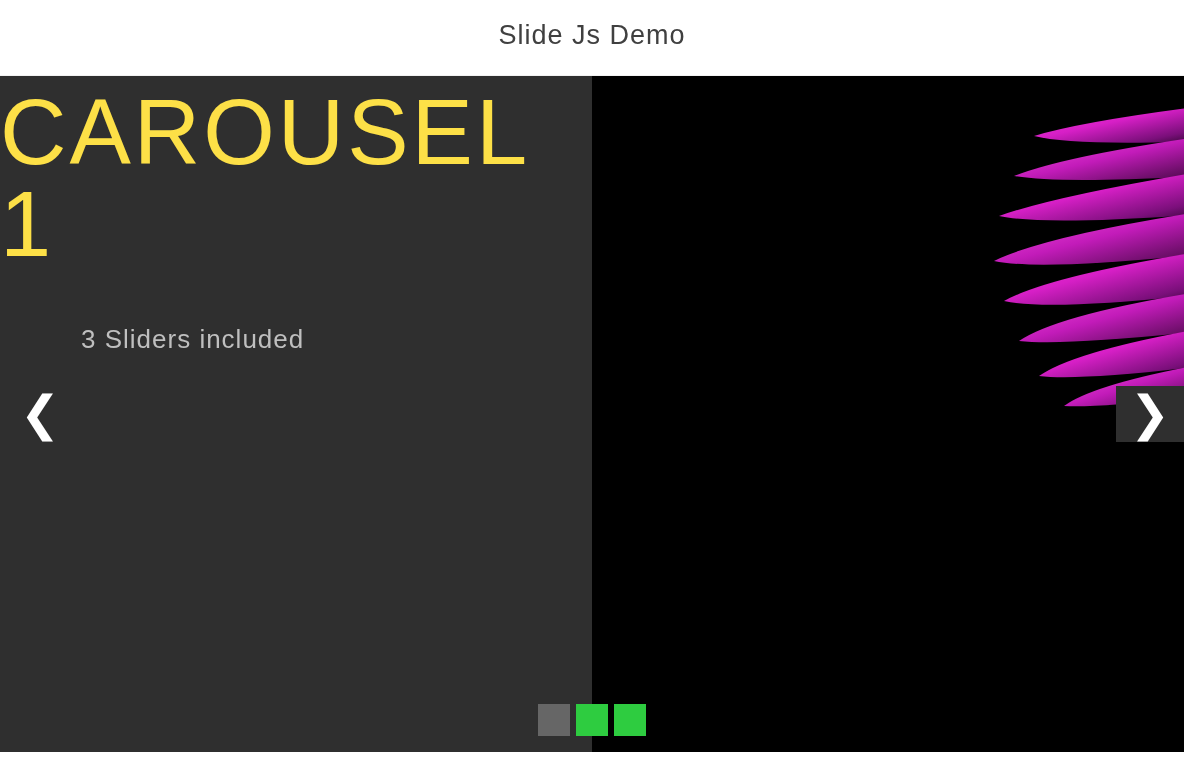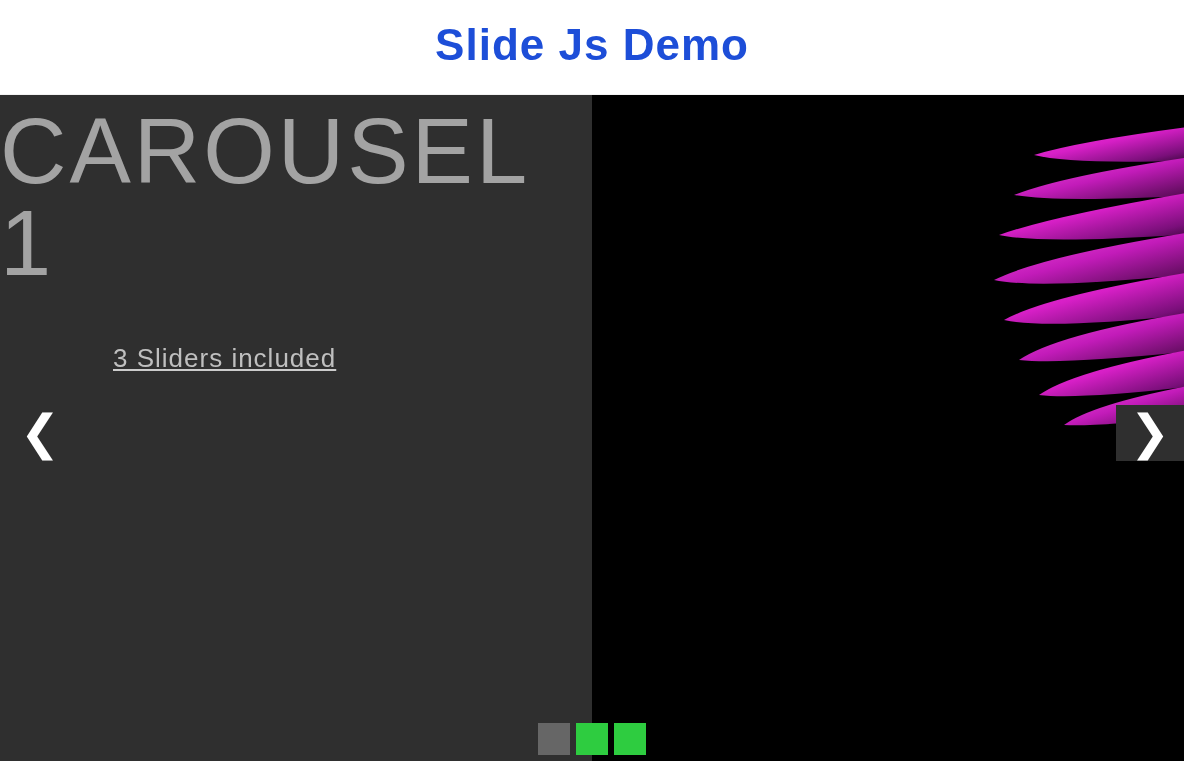--- a/index.html
+++ b/index.html
@@ -14,50 +14,49 @@
       height: 761px;
       overflow: hidden;
     }
     .header {
       background: #fff;
       text-align: center;
       padding: 20px 0 24px;
       border-bottom: 1px solid rgba(0,0,0,0.05);
     }
     .header h1 {
-      font-size: 44px;
-      font-weight: 700;
-      color: #1d4ed8;
+      font-size: 27px;
+      font-weight: 400;
+      color: #404040;
       letter-spacing: 1px;
     }
     .carousel-wrapper {
       position: relative;
       width: 100%;
       height: 676px;
       display: flex;
       overflow: hidden;
     }
     .slide-left {
       width: 50%;
       background: #2f2f2f;
       color: #ccc;
       padding: 10px 0 0 0;
       position: relative;
     }
     .slide-left .title {
       font-size: 92px;
       font-weight: 300;
       letter-spacing: 3px;
-      color: #a3a3a3;
+      color: #fde047;
       line-height: 1;
     }
     .slide-left .feature-list {
       margin-top: 54px;
-      padding-left: 113px;
-      text-decoration: underline;
+      padding-left: 81px;
     }
     .slide-left .feature-item {
       font-size: 26px;
       font-weight: 300;
       color: #bfbfbf;
       margin-bottom: 30px;
       letter-spacing: 1px;
     }
     .slide-right {
       width: 50%;

